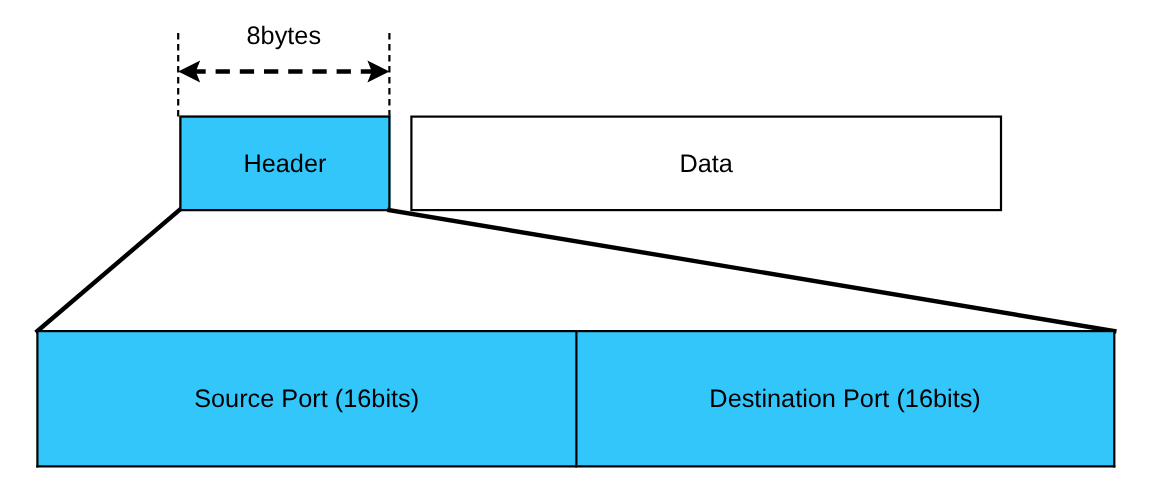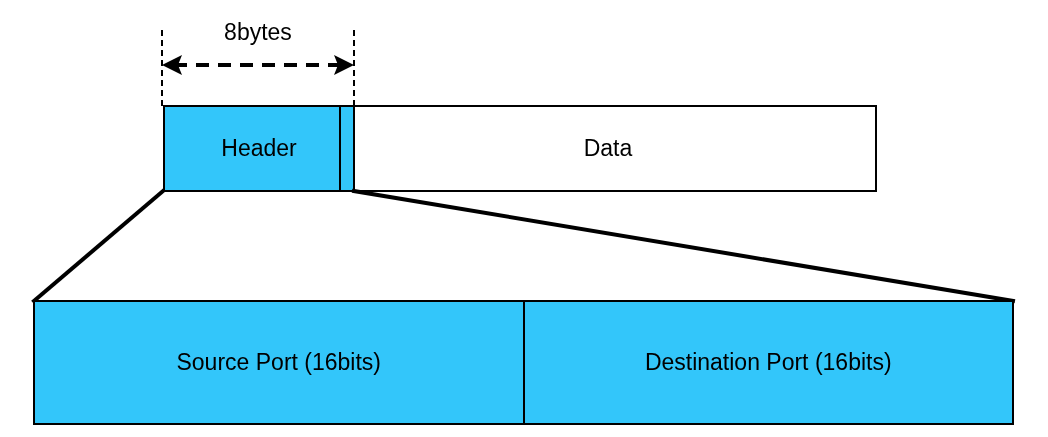--- a/index.html
+++ b/index.html
@@ -62,21 +62,21 @@
     color: #000000;
     white-space: nowrap;
   }
   #pkt-header {
     left: 163px;
     top: 105px;
     width: 192px;
     height: 87px;
   }
   #pkt-data {
-    left: 339px;
+    left: 373px;
     top: 105px;
     width: 538px;
     height: 87px;
   }
 
   
   #connectors {
     position: absolute;
     left: 0;
     top: 0;

